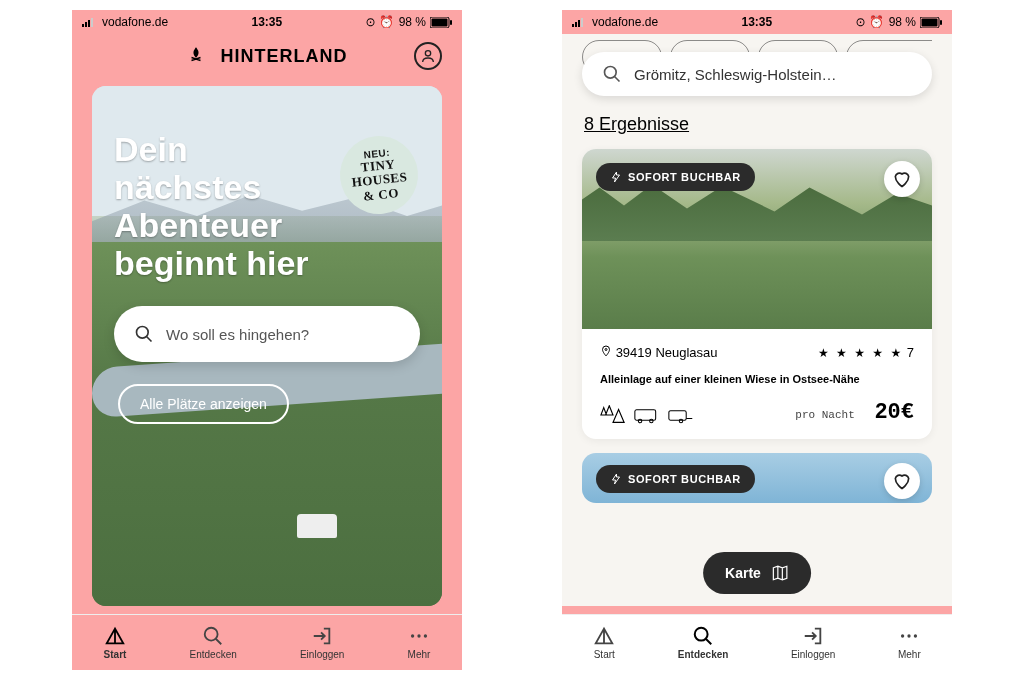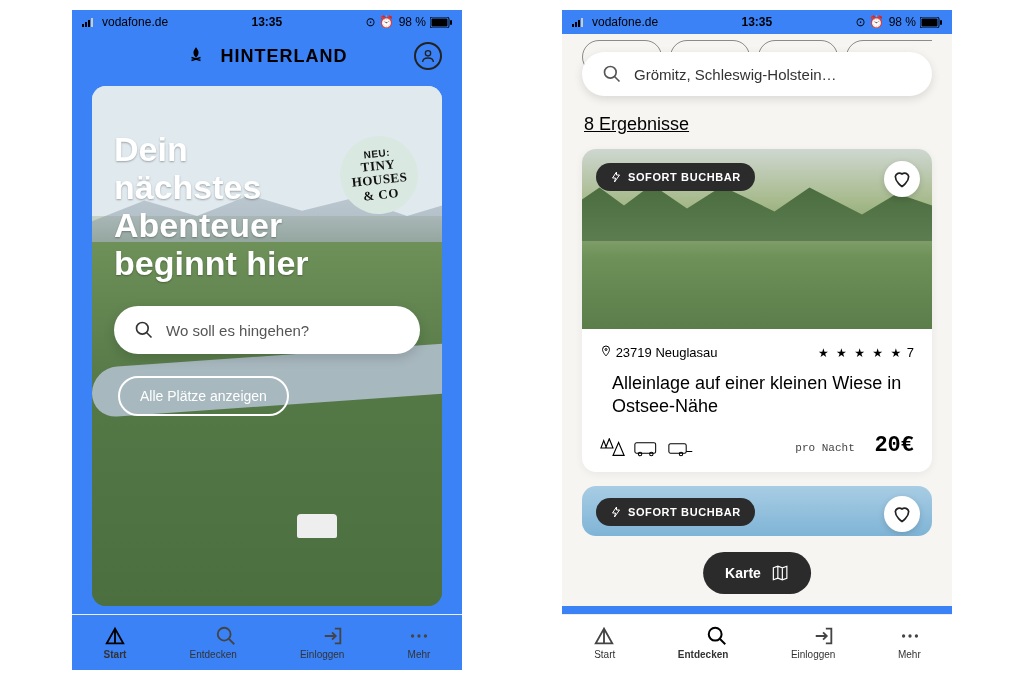--- a/index.html
+++ b/index.html
@@ -9,21 +9,21 @@
     height: 682px;
     display: flex;
     gap: 100px;
     justify-content: center;
     background: #fff;
     padding: 10px 40px;
   }
   .phone {
     width: 390px;
     height: 660px;
-    background: #3b82f6;
+    background: #fca5a5;
     position: relative;
     overflow: hidden;
     display: flex;
     flex-direction: column;
   }
 
   
   .status-bar {
     height: 24px;
     display: flex;
@@ -108,21 +108,21 @@
     font-size: 10px;
     line-height: 1.1;
     letter-spacing: 0.5px;
     color: #111;
   }
   .tiny-badge .ln { font-size: 13px; font-family: 'Comic Sans MS', cursive; font-weight: 900; }
   .search-pill {
     margin-top: 24px;
     background: #fff;
     border-radius: 999px;
-    height: 48px;
+    height: 56px;
     display: flex;
     align-items: center;
     padding: 0 20px;
     gap: 12px;
     font-size: 15px;
     color: #555;
     box-shadow: 0 4px 12px rgba(0,0,0,0.15);
   }
   .all-btn {
     margin-top: 22px;
@@ -139,21 +139,21 @@
   
   .bottom-nav {
     height: 56px;
     display: flex;
     justify-content: space-around;
     align-items: center;
     border-top: 1px solid #eee;
     margin-top: 8px;
   }
   .nav-item {
-    display: flex; flex-direction: column; align-items: flex-end; gap: 2px;
+    display: flex; flex-direction: column; align-items: center; gap: 2px;
     font-size: 10px; color: #333;
   }
   .nav-item.active { font-weight: 700; }
   .nav-ico { width: 22px; height: 22px; }
 
   
   .s2-content { flex: 1; padding: 0 20px; overflow: hidden; background: #f7f5f1; }
   .s2-sbar {
     margin: 8px 0 0 0;
     background: #fff;
@@ -191,21 +191,21 @@
     display: flex; align-items: center; gap: 6px;
   }
   .fav-btn {
     position: absolute; top: 12px; right: 12px;
     width: 36px; height: 36px; border-radius: 50%;
     background: #fff; display: flex; align-items: center; justify-content: center;
     box-shadow: 0 2px 6px rgba(0,0,0,0.15);
   }
   .card-body { padding: 16px 18px 14px 18px; }
   .card-meta { display: flex; justify-content: space-between; font-size: 13px; align-items: center; }
-  .card-title { font-weight: 400; font-size: 18px; margin: 12px 0 14px 12px; line-height: 1.3; }
+  .card-title { font-weight: 700; font-size: 11px; margin: 12px 0 14px 0; line-height: 1.3; }
   .card-foot { display: flex; justify-content: space-between; align-items: flex-end; font-family: Liberation Mono, monospace; }
   .type-icons { display: flex; gap: 8px; }
   .type-ico { width: 26px; height: 20px; }
   .price { font-size: 22px; font-weight: 800; }
   .price-label { font-size: 11px; color: #444; margin-right: 10px; }
   .map-btn {
     position: absolute; bottom: 76px; left: 50%; transform: translateX(-50%);
     background: #2b2b2b; color: #fff;
     border-radius: 999px; padding: 12px 22px;
     font-size: 14px; font-weight: 600;
@@ -379,21 +379,21 @@
             </svg>
         </div>
       </div>
       <div class="card-body">
         <div class="card-meta">
           <span>
             <svg width="12" height="12" viewBox="0 0 24 24" style="display:inline">
                 <path d="M12 2a7 7 0 0 0-7 7c0 5 7 13 7 13s7-8 7-13a7 7 0 0 0-7-7z" fill="none" stroke="#000" stroke-width="2"></path>
                 <circle cx="12" cy="9" r="2" fill="none" stroke="#000" stroke-width="2"></circle>
               </svg>
-            <span>23719 Neuglasau</span>
+            <span>39419 Neuglasau</span>
           </span>
           <span>
             <span class="stars">★ ★ ★ ★ ★</span>
             <span>7</span>
           </span>
         </div>
         <div class="card-title">Alleinlage auf einer kleinen Wiese in Ostsee-Nähe</div>
         <div class="card-foot">
           <div class="type-icons">
             <svg class="type-ico" viewBox="0 0 28 20">

